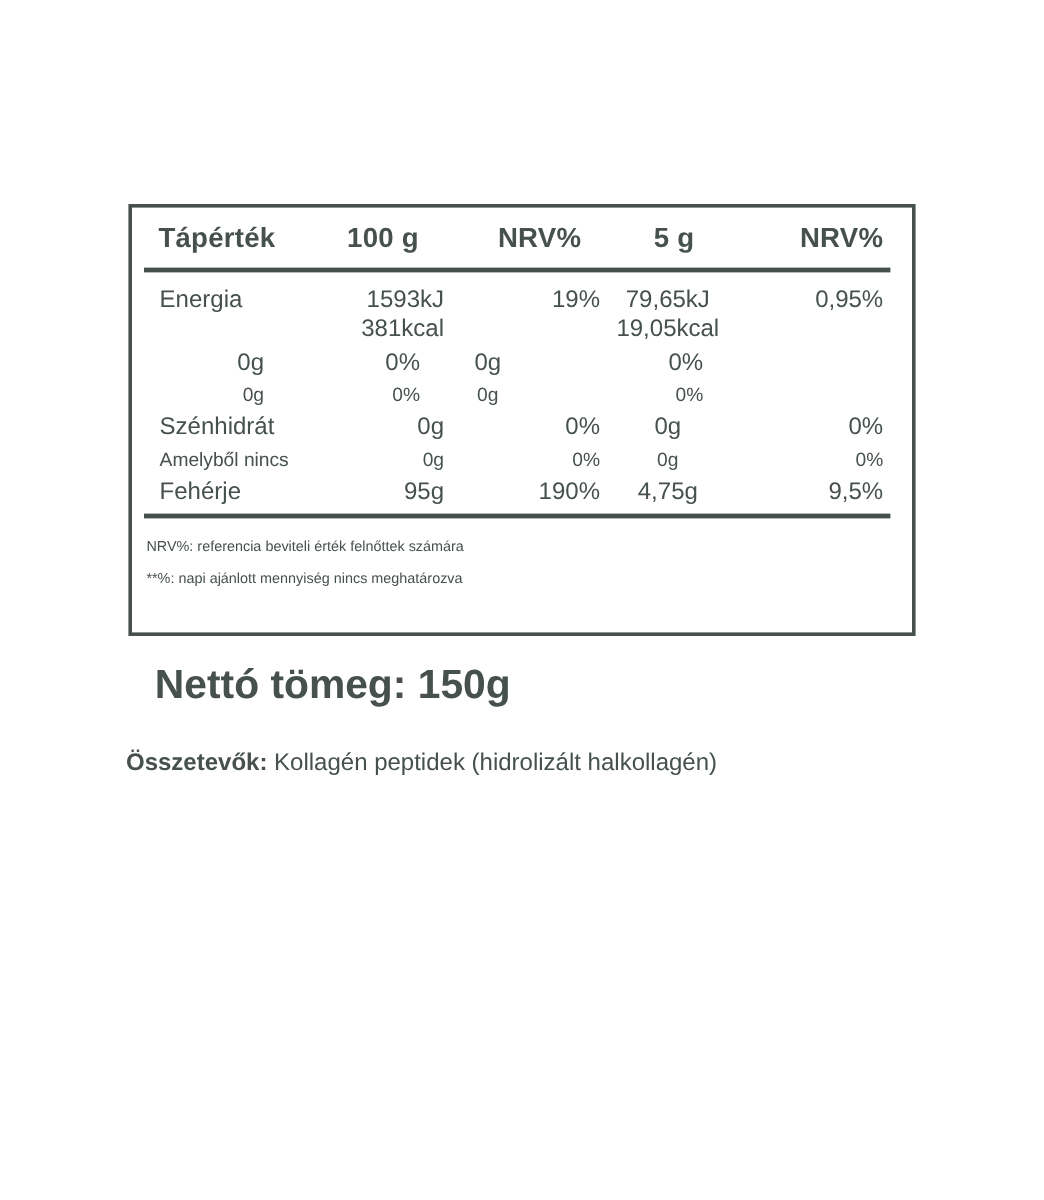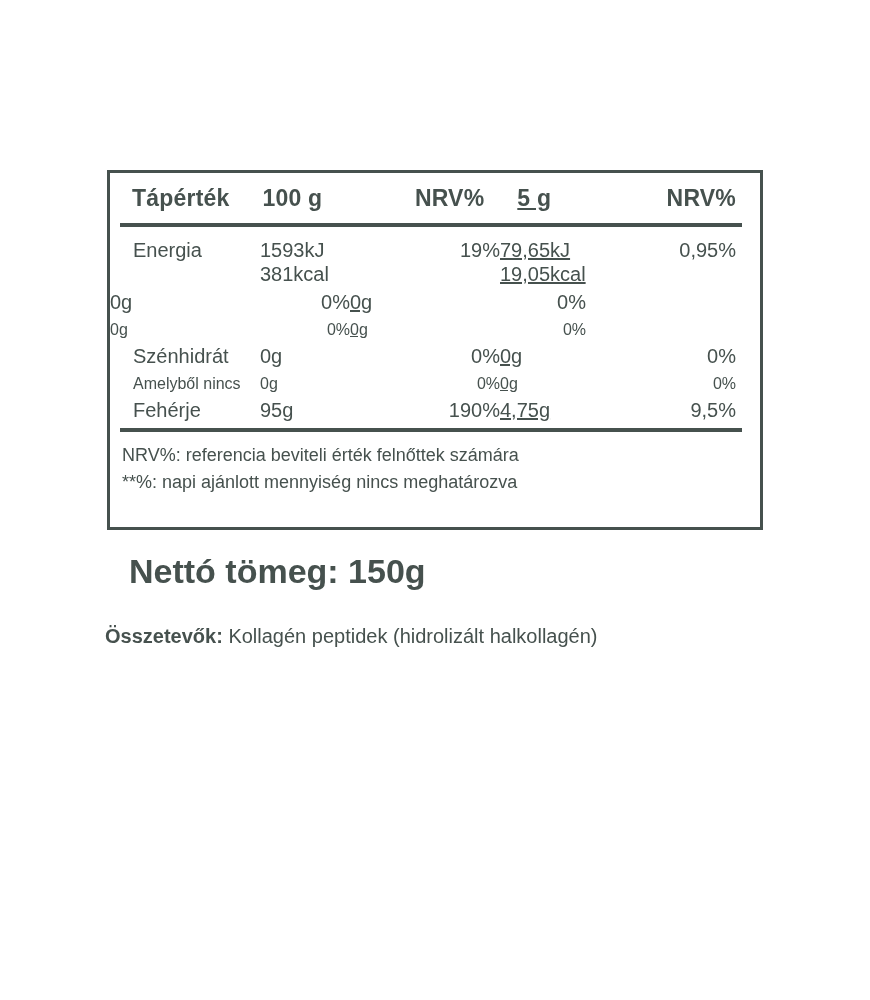--- a/index.html
+++ b/index.html
@@ -39,28 +39,28 @@
     display: flex; align-items: flex-start;
     padding-right: 24px; box-sizing: border-box;
     font-size: 20px; line-height: 27px;
     height: 27px;
   }
   .row.small { font-size: 16px; }
   .row.energia {
     height: 62px; padding-top: 11px; line-height: 24px;
   }
   .c1 { flex: 1; text-align: left; padding-left: 23px; box-sizing: border-box; }
-  .c2 { width: 110px; }
+  .c2 { width: 110px; text-align: right; }
   .c3 { width: 130px; text-align: right; }
-  .c4 { width: 113px; text-align: left; text-decoration: underline; }
+  .c4 { width: 113px; text-align: center; }
   .c5 { width: 123px; text-align: right; }
 
   .notes {
     padding: 10px 24px 0 12px;
-    font-size: 18px; line-height: 27px;
+    font-size: 12px; line-height: 27px;
   }
 
   .net-weight {
     position: absolute; left: 105px; top: 548px;
     font-size: 34px; font-weight: bold; line-height: 46px;
     white-space: nowrap;
     margin-left: 24px;
   }
   .ingredients {
     position: absolute; left: 105px; top: 620px;

